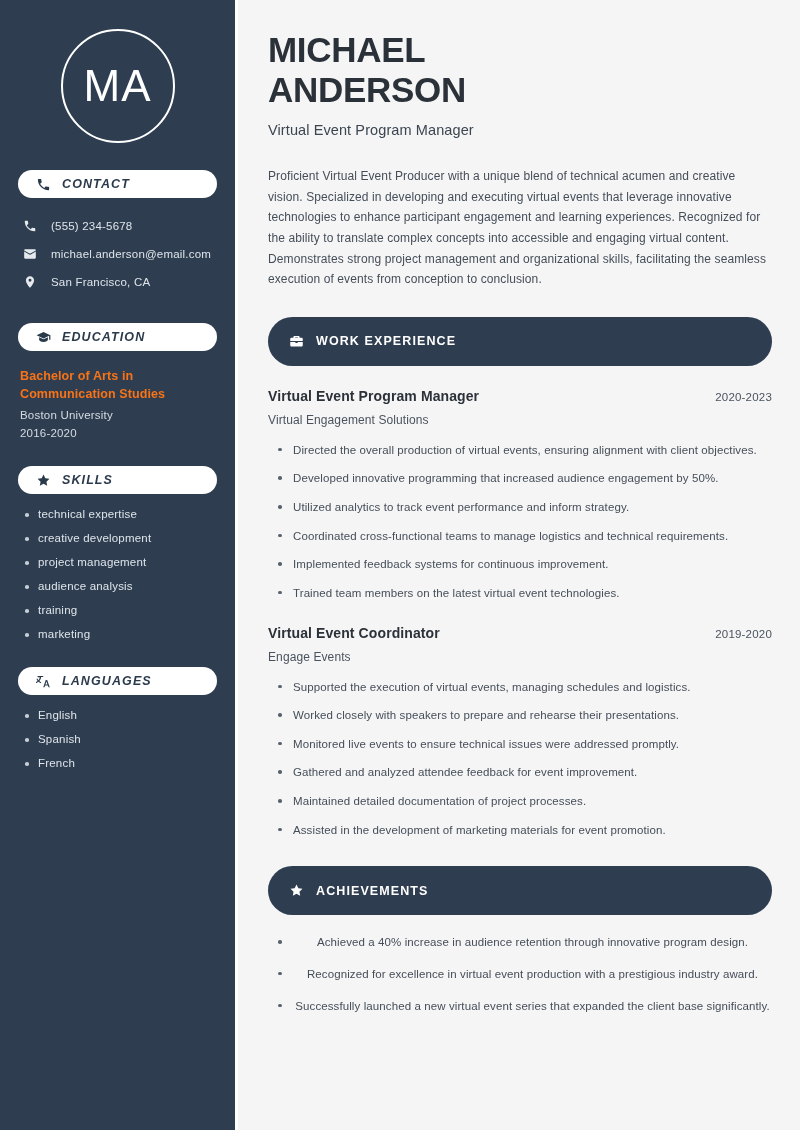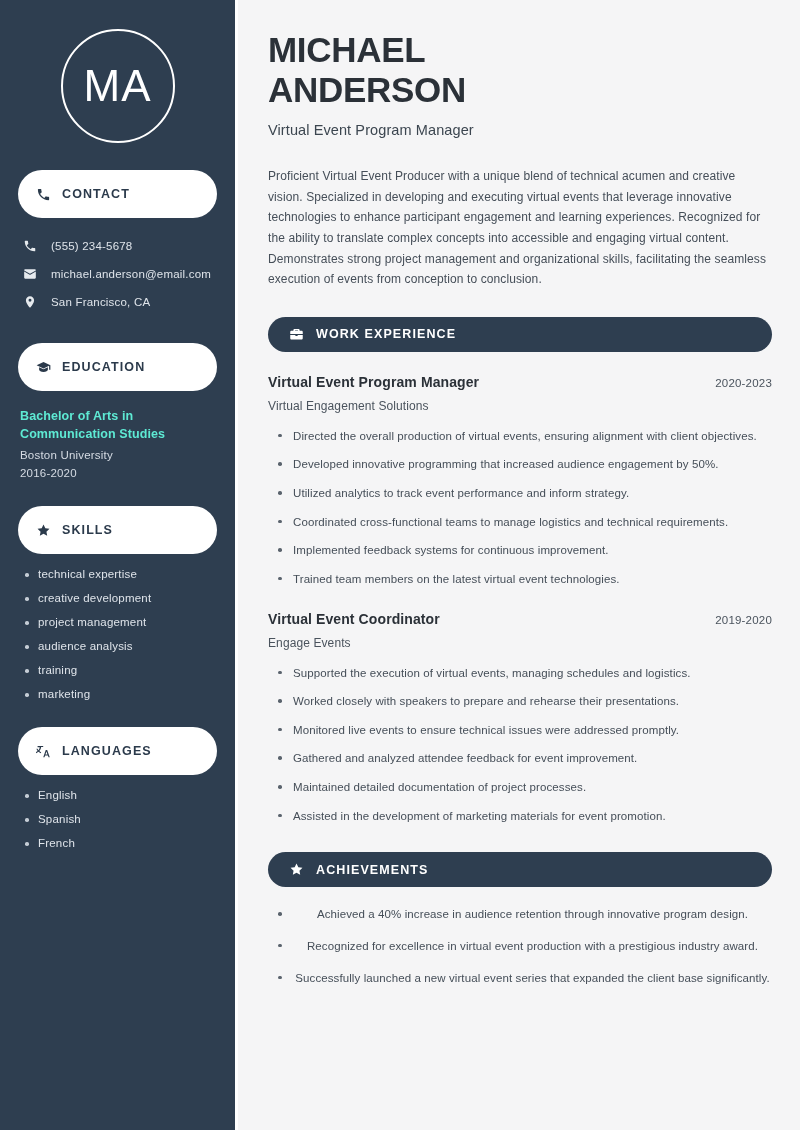--- a/index.html
+++ b/index.html
@@ -57,26 +57,27 @@
     font-size: 44px;
     font-weight: 400;
     letter-spacing: 1px;
     line-height: 1;
   }
 
   
   .pill {
     background: #ffffff;
     border-radius: 999px;
-    height: 48px;
+    height: 28px;
     margin-top: 27px;
     display: flex;
     align-items: center;
     padding: 0 18px;
     gap: 11px;
+    font-style: italic;
   }
 
   .pill-label {
     color: #2b3a4b;
     font-size: 12.5px;
     font-weight: bold;
     letter-spacing: 1.1px;
   }
 
   .pill-icon {
@@ -113,21 +114,21 @@
     color: #dfe4ea;
     font-size: 11.5px;
     letter-spacing: .2px;
     word-break: break-word;
   }
 
   
   .edu-block { margin-top: 16px; padding-left: 2px; }
 
   .edu-degree {
-    color: #5eead4;
+    color: #f97316;
     font-size: 12.5px;
     font-weight: bold;
     line-height: 1.45;
     letter-spacing: .1px;
   }
 
   .edu-school {
     color: #d5dbe3;
     font-size: 11.5px;
     margin-top: 6px;
@@ -191,21 +192,21 @@
     font-size: 12px;
     line-height: 1.72;
     margin-top: 28px;
     letter-spacing: .1px;
   }
 
   
   .bar {
     background: #2e3e50;
     border-radius: 999px;
-    height: 35px;
+    height: 49px;
     display: flex;
     align-items: center;
     gap: 12px;
     padding: 16px 21px;
     margin-top: 27px;
   }
 
   .bar-icon {
     width: 15px;
     height: 15px;

